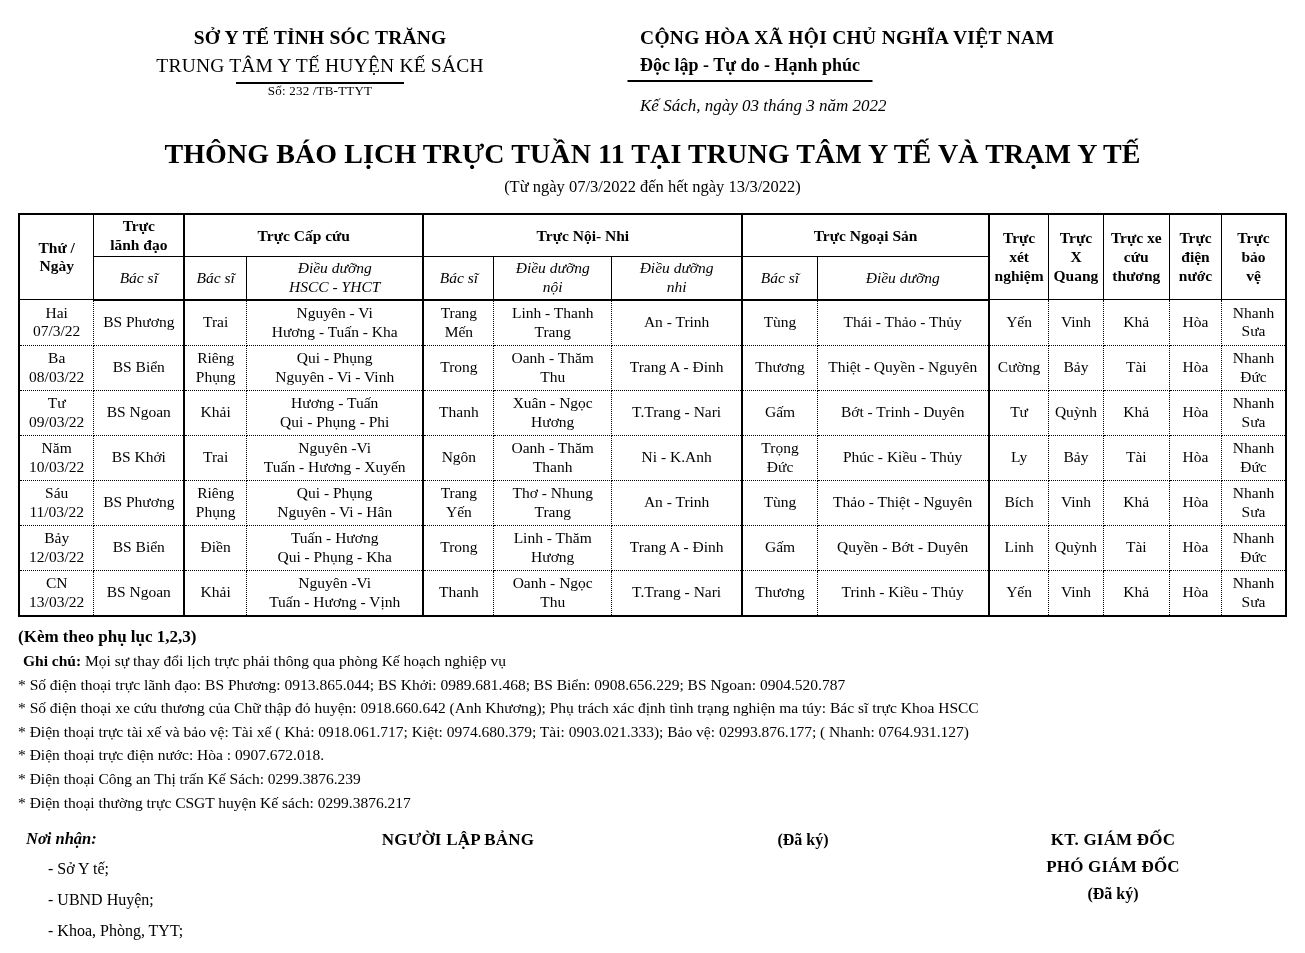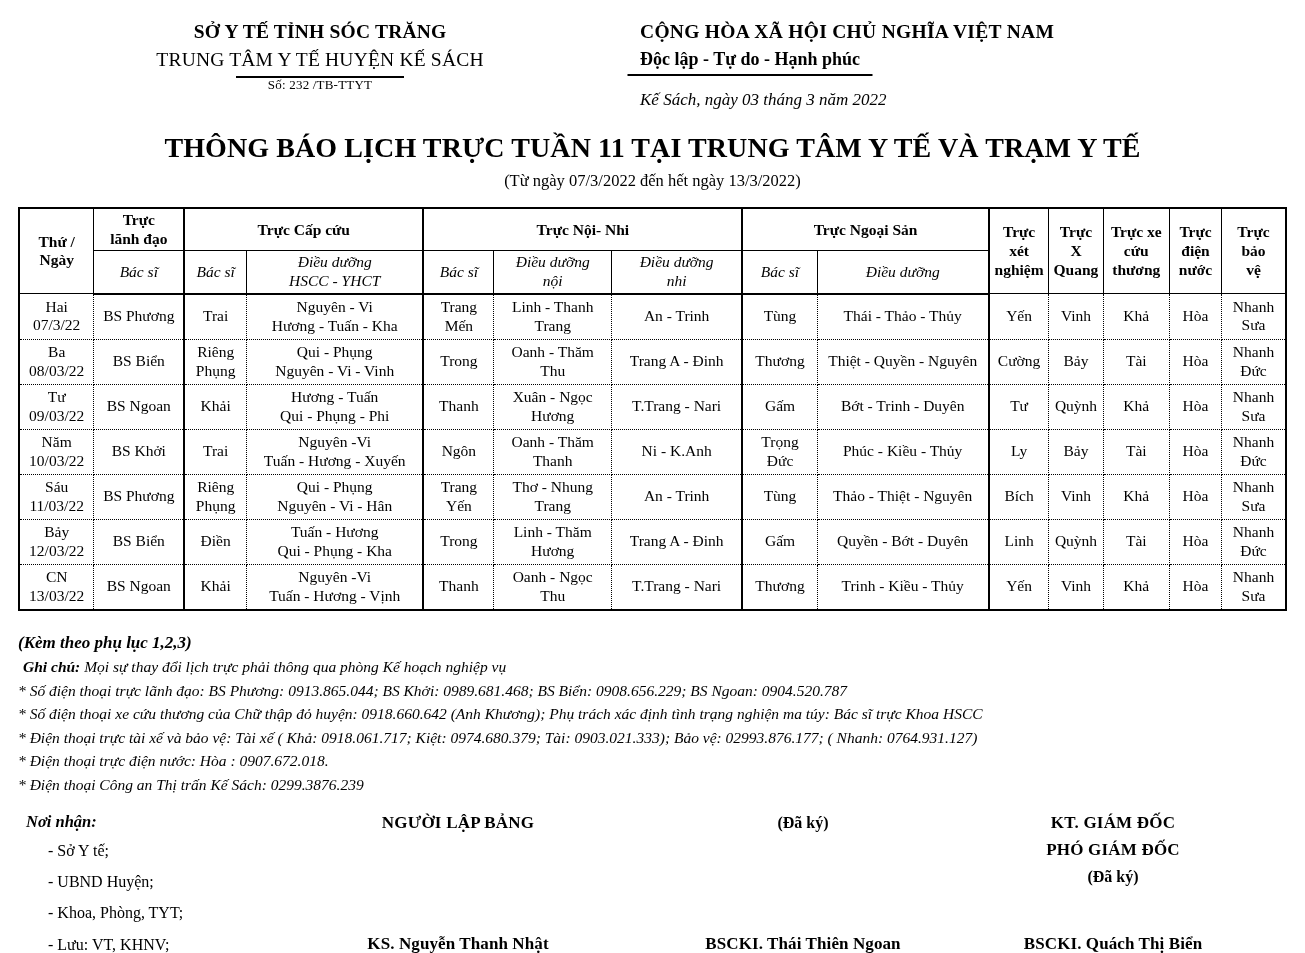--- a/index.html
+++ b/index.html
@@ -18,21 +18,21 @@
     position: relative;
     width: 1305px;
     height: 953px;
     box-sizing: border-box;
     padding: 0;
   }
 
   
   .masthead {
     display: flex;
-    padding-top: 18px;
+    padding-top: 24px;
   }
   .mh-left {
     width: 640px;
     text-align: center;
   }
   .mh-right {
     width: 665px;
     text-align: left;
   }
   .org-line1 {
@@ -151,22 +151,21 @@
   table.sched tbody tr:last-child td {
     border-bottom: 2px solid #000;
   }
   table.sched thead tr.hdr-sub th {
     border-bottom: 2px solid #000;
   }
   .daycell { font-size: 15px; }
 
   
   .notes {
-    margin: 20px 18px 0 18px;
-    font-style: italic;
+    margin: 8px 18px 0 18px;
   }
   .attach {
     font-size: 17px;
     font-weight: bold;
     line-height: 1.45;
   }
   .note-row {
     font-size: 15.5px;
     line-height: 1.52;
     white-space: nowrap;
@@ -560,20 +559,21 @@
     <div class="attach">(Kèm theo phụ lục 1,2,3)</div>
     <div class="note-row note-lead">
       <b>Ghi chú:</b>
       <span>Mọi sự thay đổi lịch trực phải thông qua phòng Kế hoạch nghiệp vụ</span>
     </div>
     <div class="note-row">* Số điện thoại trực lãnh đạo: BS Phương: 0913.865.044; BS Khởi:  0989.681.468; BS Biển: 0908.656.229; BS Ngoan: 0904.520.787</div>
     <div class="note-row">* Số điện thoại xe cứu thương của Chữ thập đỏ huyện: 0918.660.642 (Anh Khương); Phụ trách xác định tình trạng nghiện ma túy: Bác sĩ trực Khoa HSCC</div>
     <div class="note-row">* Điện thoại trực tài xế và bảo vệ: Tài  xế ( Khả: 0918.061.717;   Kiệt: 0974.680.379; Tài: 0903.021.333);  Bảo vệ: 02993.876.177; ( Nhanh: 0764.931.127)</div>
     <div class="note-row">* Điện thoại trực điện nước: Hòa : 0907.672.018.</div>
     <div class="note-row">* Điện thoại Công an Thị trấn Kế Sách: 0299.3876.239</div>
+    <div class="note-row">* Điện thoại thường trực CSGT huyện Kế sách: 0299.3876.217</div>
   </div>
 
   <div class="sig-area">
     <div class="recv">
       <div class="recv-title">Nơi nhận:</div>
       <div class="recv-item">- Sở Y tế;</div>
       <div class="recv-item">- UBND Huyện;</div>
       <div class="recv-item">- Khoa, Phòng, TYT;</div>
       <div class="recv-item">- Lưu: VT, KHNV;</div>
     </div>

